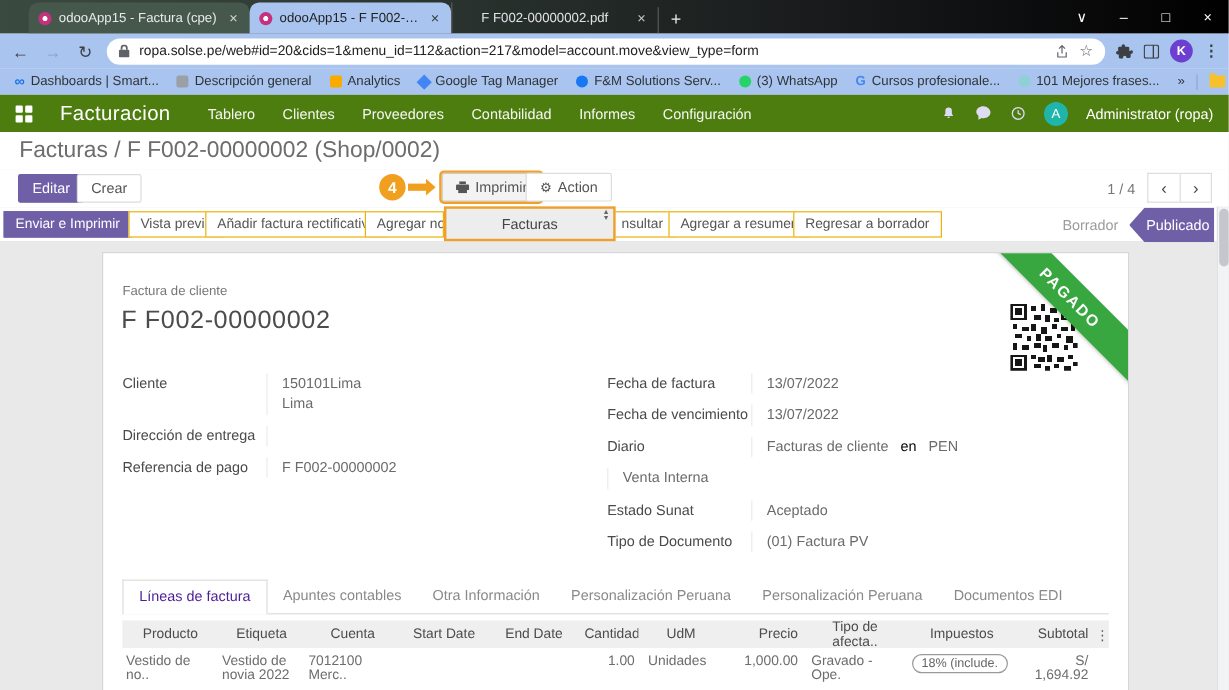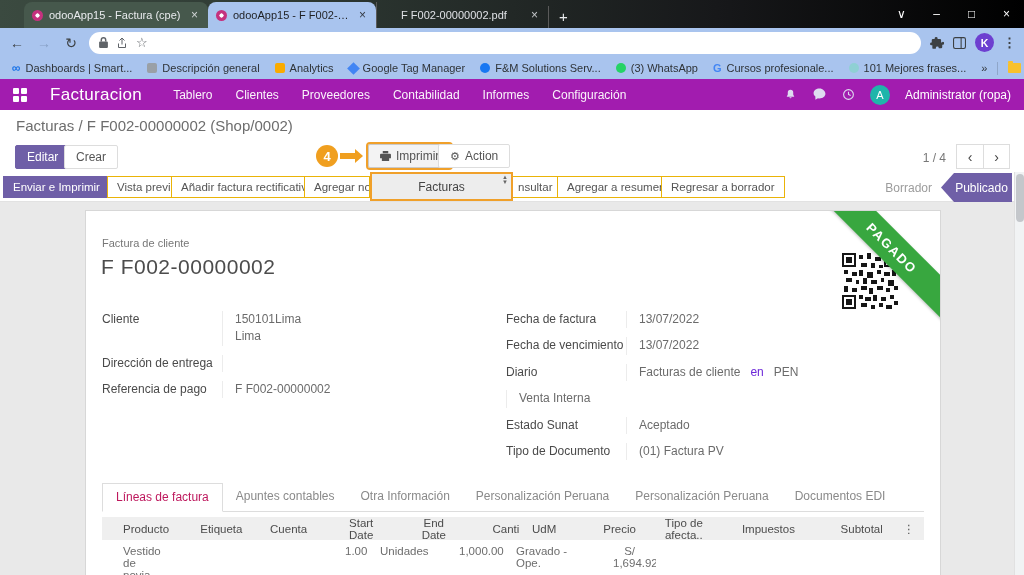--- a/index.html
+++ b/index.html
@@ -40,31 +40,31 @@
   .ic-diam { width:9px; height:9px; background:#4285f4; transform:rotate(45deg); display:inline-block; }
   .ic-cir { width:10px; height:10px; border-radius:50%; display:inline-block; }
   .ic-fb { background:#1877f2; } .ic-wa { background:#25d366; } .ic-teal { background:#8fd0d4; }
   .ic-g { color:#4285f4; font-weight:bold; font-size:11px; }
   .bm-right { margin-left:auto; display:flex; align-items:center; gap:10px; }
   .bm-div { width:1px; height:13px; background:#8fa6c9; }
   .ic-folder { width:13px; height:10px; background:#f8c12c; border-radius:1px; display:inline-block; position:relative; }
   .ic-folder::before { content:""; position:absolute; top:-2px; left:0; width:5px; height:2px; background:#f8c12c; border-radius:1px 1px 0 0; }
 
   
-  .odoonav { top:79px; height:31px; background:#a21caf; color:#fff; display:flex; align-items:center; padding:0 13px; gap:23px; }
+  .odoonav { top:79px; height:31px; background:#4d7c0f; color:#fff; display:flex; align-items:center; padding:0 13px; gap:23px; }
   .apps { width:14px; height:14px; display:grid; grid-template-columns:1fr 1fr; grid-template-rows:1fr 1fr; gap:2px; }
   .apps i { background:#fff; border-radius:1px; }
   .brand { font-size:17px; letter-spacing:.3px; margin-right:8px; }
   .mitem { font-size:12px; opacity:.95; }
   .nav-right { margin-left:auto; display:flex; align-items:center; gap:15px; }
   .avatar { width:20px; height:20px; border-radius:50%; background:#1fb5aa; color:#fff; font-size:11px; display:flex; align-items:center; justify-content:center; }
   .uname { font-size:12px; }
 
   
-  .crumbrow { top:110px; height:31px; background:#fff; display:flex; align-items:center; padding:0 16px; font-size:15px; color:#6d6d6d; }
+  .crumbrow { top:110px; height:31px; background:#fff; display:flex; align-items:center; padding:0 16px; font-size:19px; color:#6d6d6d; }
   .btnrow { top:141px; height:32px; background:#fff; }
   .obtn { position:absolute; top:4px; font-size:12px; padding:4px 11px; border:1px solid #ddd; background:#fff; color:#555; border-radius:2px; white-space:nowrap; }
   .obtn.primary { background:#6f5fa7; border-color:#6f5fa7; color:#fff; }
   .editar { left:15px; } .crear { left:64px; }
   .imprimir { left:368px; top:3px; background:#f3f3f3; border-color:#c9c9c9; outline:2px solid #f0a02a; display:flex; gap:5px; align-items:center; }
   .action { left:438px; top:3px; display:flex; gap:5px; align-items:center; }
   .gear { font-size:11px; color:#555; }
   .ann-circle { position:absolute; left:316px; top:4px; width:22px; height:22px; border-radius:50%; background:#f09f1f; color:#fff; font-size:13px; font-weight:bold; display:flex; align-items:center; justify-content:center; }
   .ann-arrow { position:absolute; left:340px; top:12px; width:15px; height:6px; background:#f09f1f; }
   .ann-arrow::after { content:""; position:absolute; right:-8px; top:-4px; border-left:8px solid #f09f1f; border-top:7px solid transparent; border-bottom:7px solid transparent; }
@@ -88,28 +88,28 @@
   .sheet { position:absolute; left:85px; top:8px; width:856px; height:400px; background:#fff; border:1px solid #d7d7d7; overflow:hidden; }
   .doc-type { position:absolute; left:16px; top:26px; font-size:11px; color:#777; }
   .doc-number { position:absolute; left:15px; top:44px; font-size:21px; color:#4c4c4c; letter-spacing:.5px; }
   .qr { position:absolute; left:756px; top:42px; }
   .ribbon { position:absolute; top:22px; right:-48px; width:192px; height:30px; background:#38a73f; transform:rotate(45deg); color:#fff; font-weight:bold; font-size:13px; letter-spacing:1.5px; display:flex; align-items:center; justify-content:center; box-shadow:0 1px 3px rgba(0,0,0,.25); }
   .fgroup { position:absolute; top:100px; font-size:12px; }
   .fg-left { left:16px; width:392px; } .fg-right { left:420px; width:408px; }
   .frow { display:flex; margin-bottom:9px; }
   .flabel { width:120px; color:#4a4a4a; flex:none; padding-top:1px; }
   .fval { flex:1; color:#6b6b6b; border-left:1px solid #ececec; padding-left:12px; min-height:17px; line-height:1.45; }
-  .jline span.mid { margin:0 10px; color:#6d28d9; }
+  .jline span.mid { margin:0 10px; color:#000000; }
   .tabsrow { position:absolute; left:16px; right:16px; top:272px; display:flex; border-bottom:1px solid #ddd; font-size:12px; }
   .ntab { padding:6px 13px 7px; color:#8a8a8a; white-space:nowrap; }
-  .ntab.active { border:1px solid #ddd; border-bottom:1px solid #fff; margin-bottom:-1px; background:#fff; color:#be185d; }
+  .ntab.active { border:1px solid #ddd; border-bottom:1px solid #fff; margin-bottom:-1px; background:#fff; color:#4c1d95; }
   .ltable { position:absolute; left:16px; right:16px; top:306px; font-size:11.5px; }
   .trh { display:flex; background:#efefef; height:23px; align-items:center; color:#4c4c4c; }
   .trd { display:flex; color:#6d6d6d; padding-top:5px; height:36px; border-bottom:1px solid #f0f0f0; }
-  .cell { padding:0 21px; overflow:hidden; }
+  .cell { padding:0 3px; overflow:hidden; }
   .w-prod{width:80px;} .w-etq{width:72px;} .w-cta{width:80px;} .w-sd{width:72px;} .w-ed{width:78px;}
   .w-qty{width:48px; text-align:right;} .w-udm{width:66px; padding-left:8px;} .w-pre{width:70px; text-align:right;}
   .w-tip{width:84px; padding-left:8px;} .w-imp{width:94px; padding-left:8px;} .w-sub{width:64px; text-align:right;} .w-dot{width:14px; text-align:center; color:#555;}
   .trh .cell { text-align:center; }
   .trh .w-qty,.trh .w-pre,.trh .w-sub { text-align:right; }
   .taxpill { display:inline-block; border:1px solid #9a9a9a; border-radius:10px; padding:1px 7px; font-size:10.5px; color:#666; }
   .scrollbar { position:absolute; right:0; top:172px; bottom:0; width:10px; background:#f1f3f4; border-left:1px solid #e1e1e1; z-index:8; }
   .thumb { position:absolute; top:2px; left:1px; width:8px; height:48px; background:#c4c7cb; border-radius:4px; }
   svg { display:block; }
 </style>
@@ -144,20 +144,21 @@
   <span class="navbtn">←</span>
   <span class="navbtn disabled">→</span>
   <span class="navbtn">↻</span>
   <div class="urlbar">
     <span class="pill-ic">
         <svg width="9" height="11" viewBox="0 0 12 15">
           <rect y="6" width="12" height="9" rx="1.5" fill="#5f6368"></rect>
           <path d="M3 6V4a3 3 0 0 1 6 0v2" fill="none" stroke="#5f6368" stroke-width="2"></path>
         </svg>
       </span>
+    <span class="urltext">ropa.solse.pe/web#id=20&amp;cids=1&amp;menu_id=112&amp;action=217&amp;model=account.move&amp;view_type=form</span>
     <span class="pill-ic">
         <svg width="12" height="12" viewBox="0 0 24 24" fill="none" stroke="#5f6368" stroke-width="2">
           <path d="M12 3v12M7 7l5-5 5 5M5 13v8h14v-8"></path>
         </svg>
       </span>
     <span class="star">☆</span>
   </div>
   <span class="pill-ic">
       <svg width="14" height="14" viewBox="0 0 24 24" fill="#3c4043">
         <path d="M20 11h-1V7a2 2 0 0 0-2-2h-4V4a2.5 2.5 0 0 0-5 0v1H5a2 2 0 0 0-2 2v4H2.5a2.5 2.5 0 0 0 0 5H4v4a2 2 0 0 0 2 2h4v-1.5a2.5 2.5 0 0 1 5 0V21h4a2 2 0 0 0 2-2v-4h1a2.5 2.5 0 0 0 0-5z"></path>
@@ -422,27 +423,30 @@
         <span class="cell w-ed">End Date</span>
         <span class="cell w-qty">Cantidad</span>
         <span class="cell w-udm">UdM</span>
         <span class="cell w-pre">Precio</span>
         <span class="cell w-tip">Tipo de afecta..</span>
         <span class="cell w-imp">Impuestos</span>
         <span class="cell w-sub">Subtotal</span>
         <span class="cell w-dot">⋮</span>
       </div>
       <div class="trd">
+        <span class="cell w-prod">Vestido de no..</span>
         <span class="cell w-etq">Vestido de novia 2022</span>
+        <span class="cell w-cta">7012100 Merc..</span>
         <span class="cell w-sd"></span>
         <span class="cell w-ed"></span>
         <span class="cell w-qty">1.00</span>
         <span class="cell w-udm">Unidades</span>
         <span class="cell w-pre">1,000.00</span>
         <span class="cell w-tip">Gravado - Ope.</span>
+        <span class="cell w-imp"><span class="taxpill">18% (include.</span></span>
         <span class="cell w-sub">S/ 1,694.92</span>
         <span class="cell w-dot"></span>
       </div>
     </div>
   </div>
 </div>
 
 <div class="scrollbar">
   <div class="thumb"></div>
 </div>

